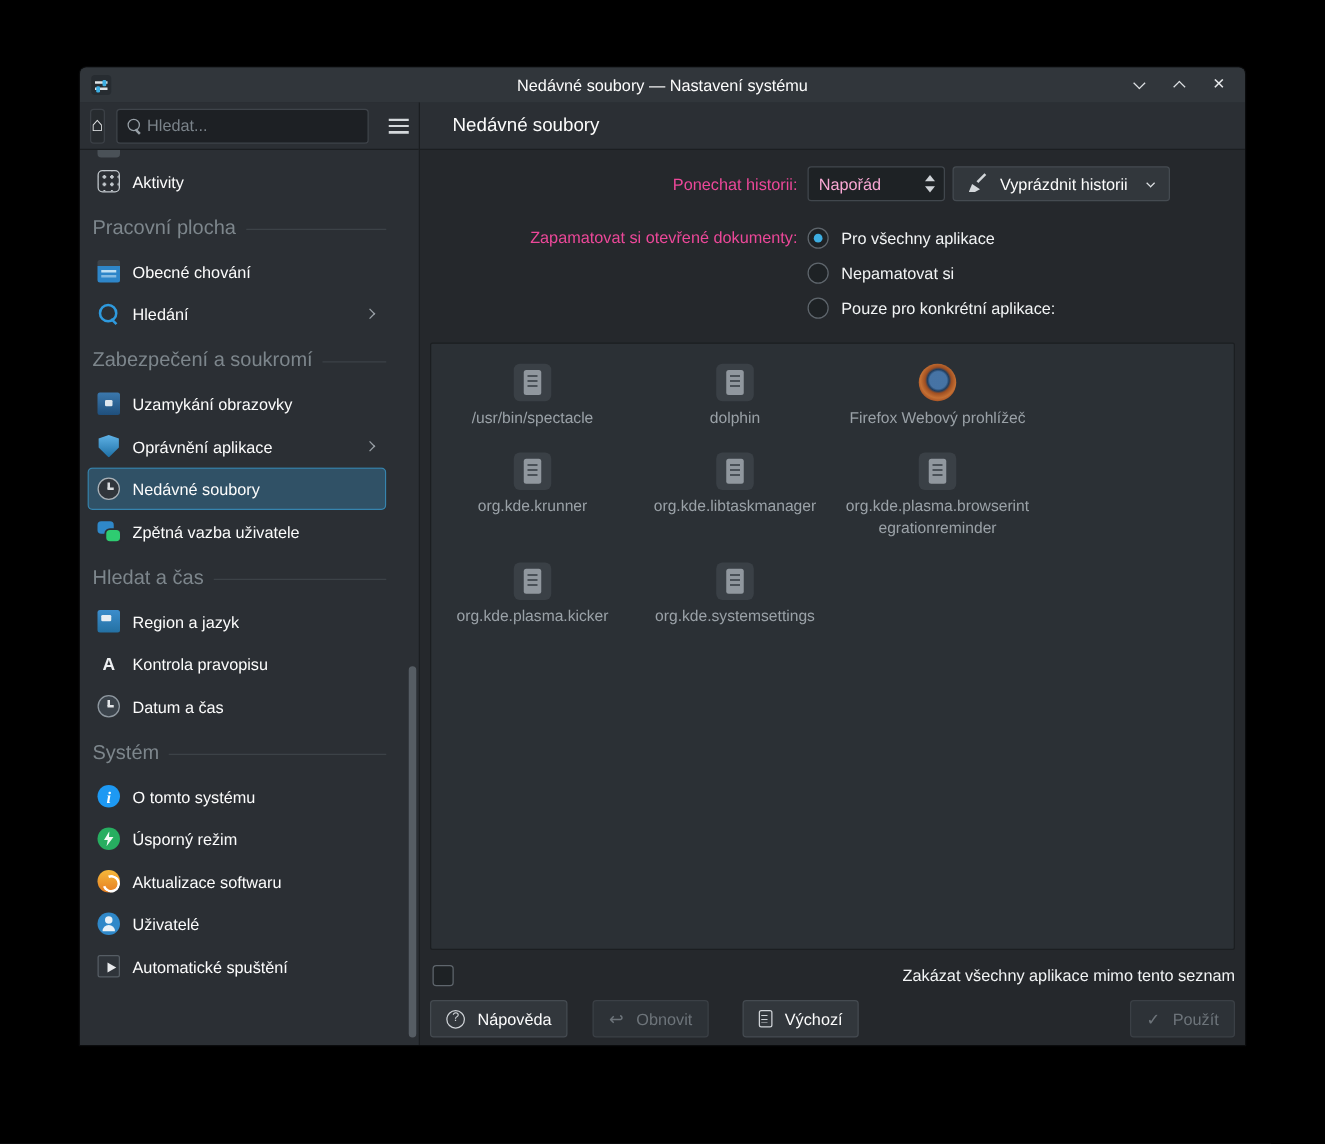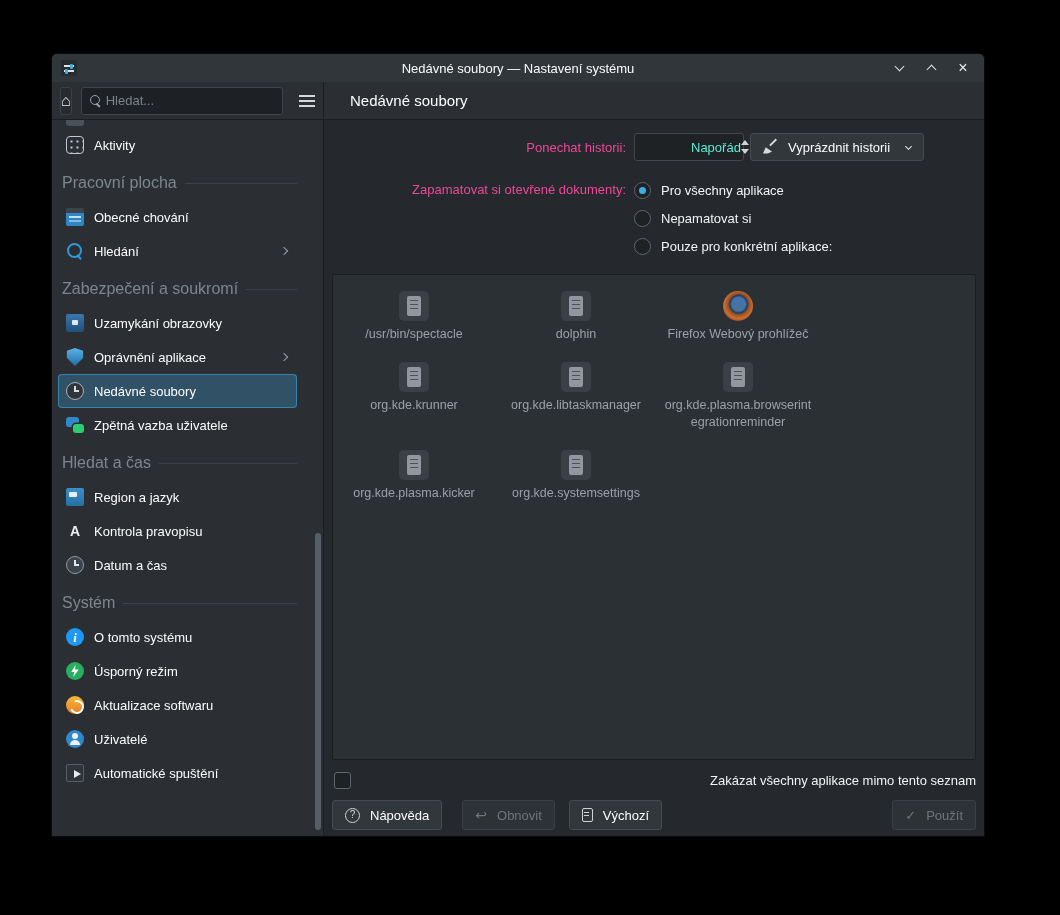--- a/index.html
+++ b/index.html
@@ -3,21 +3,21 @@
 <meta charset="utf-8">
 <style>
   * { box-sizing: border-box; margin: 0; padding: 0; }
   html,body { width:1060px; height:915px; }
   body {
     background:#000;
     font-family:"Liberation Sans","DejaVu Sans",sans-serif;
     font-size:13px; color:#f2f4f5; position:relative; overflow:hidden;
   }
   .window {
-    position:absolute; left:52px; top:54px; width:932px; height:782px;
+    position:absolute; left:64px; top:54px; width:932px; height:782px;
     background:#25282c; border-radius:5px 5px 0 0; box-shadow:0 0 0 1px #0a0b0c;
     display:flex; flex-direction:column;
   }
   
   .titlebar { height:28px; background:#31363b; border-radius:5px 5px 0 0;
     display:flex; align-items:center; position:relative; flex:none; }
   .app-icon { width:16px; height:16px; margin-left:9px; border-radius:3px; background:#272c31; position:relative; }
   .app-icon::before { content:''; position:absolute; left:3px; top:5px; width:10px; height:2px; background:#dfe3e6; box-shadow:0 5px 0 #dfe3e6; }
   .app-icon::after { content:''; position:absolute; left:9px; top:3.5px; width:3px; height:5px; background:#3daee2; border-radius:1px; box-shadow:-5px 5px 0 #3daee2; }
   .win-title { position:absolute; left:0; right:0; text-align:center; color:#fcfcfc; pointer-events:none; }
@@ -114,21 +114,21 @@
     display:flex; align-items:center; padding-left:26px; }
   .main-header h1 { font-size:15px; font-weight:400; color:#fcfcfc; }
   .content { flex:1; display:flex; flex-direction:column; padding:10px 8px 6px; min-height:0; }
 
   .form-row { display:flex; align-items:center; flex:none; }
   .form-label { width:294px; text-align:right; margin-right:8px; color:#ec4899; flex:none; }
   .row1 { margin-top:2px; height:30px; }
 
   .spinbox { width:110px; height:28px; background:#1e2225; border:1px solid #41474d; border-radius:3px;
     display:flex; align-items:center; }
-  .spin-value { padding-left:8px; flex:1; color:#5eead4;margin-left:48px; }
+  .spin-value { padding-left:8px; flex:1; color:#f9a8d4; }
   .spin-arrows { width:18px; display:flex; flex-direction:column; align-items:center; gap:4px; padding-right:4px; }
   .tri-up { width:0; height:0; border-left:4px solid transparent; border-right:4px solid transparent; border-bottom:5px solid #cfd3d7; }
   .tri-down { width:0; height:0; border-left:4px solid transparent; border-right:4px solid transparent; border-top:5px solid #cfd3d7; }
 
   .btn { height:28px; padding:0 12px; background:#32373c; border:1px solid #454b51; border-radius:3px;
     color:#fcfcfc; font:inherit; display:inline-flex; align-items:center; gap:10px; }
   .btn.disabled { color:#6d747a; background:#2d3237; border-color:#3b4046; }
   .clear-btn { margin-left:6px; }
   .broom { width:15px; height:15px; position:relative; flex:none; }
   .broom::before { content:''; position:absolute; right:1px; top:0; width:2px; height:9px; background:#d4d8db;
@@ -158,21 +158,21 @@
     background:repeating-linear-gradient(#4d545b 0 1.5px, transparent 1.5px 4px); }
   .firefox-icon { width:30px; height:30px; border-radius:50%; flex:none; opacity:.85;
     background:radial-gradient(circle at 52% 44%, #4b7fb8 0 30%, #1d3f66 38%, #b3541e 46%, #e07b33 62%, #a84417 82%, #7c3212 100%); }
 
   .check-row { margin-top:9px; height:22px; display:flex; align-items:center; gap:9px; padding-left:2px; flex:none;justify-content:space-between; }
   .checkbox { width:17px; height:17px; border-radius:3px; background:#1e2225; border:1px solid #5f666d; flex:none; }
 
   .footer { margin-top:9px; display:flex; align-items:center; flex:none; }
   .footer .btn { height:30px; }
   .btn-reset { margin-left:20px; }
-  .btn-defaults { margin-left:14px; }
+  .btn-defaults { margin-left:27px; }
   .spacer { flex:1; }
   .help-ic { width:15px; height:15px; border-radius:50%; border:1.5px solid #cfd3d7; position:relative; flex:none;
     display:inline-flex; align-items:center; justify-content:center; }
   .help-ic::before { content:'?'; font-size:10px; color:#cfd3d7; line-height:1; }
   .undo-ic::before { content:'↩'; font-size:14px; color:#6d747a; line-height:1; }
   .page-ic { width:11px; height:14px; border:1.5px solid #cfd3d7; border-radius:2px; position:relative; flex:none; }
   .page-ic::after { content:''; position:absolute; left:1.5px; top:3px; width:5px; height:6px;
     background:repeating-linear-gradient(#cfd3d7 0 1px, transparent 1px 3px); }
   .check-ic::before { content:'✓'; font-size:13px; color:#6d747a; line-height:1; }
 </style>

